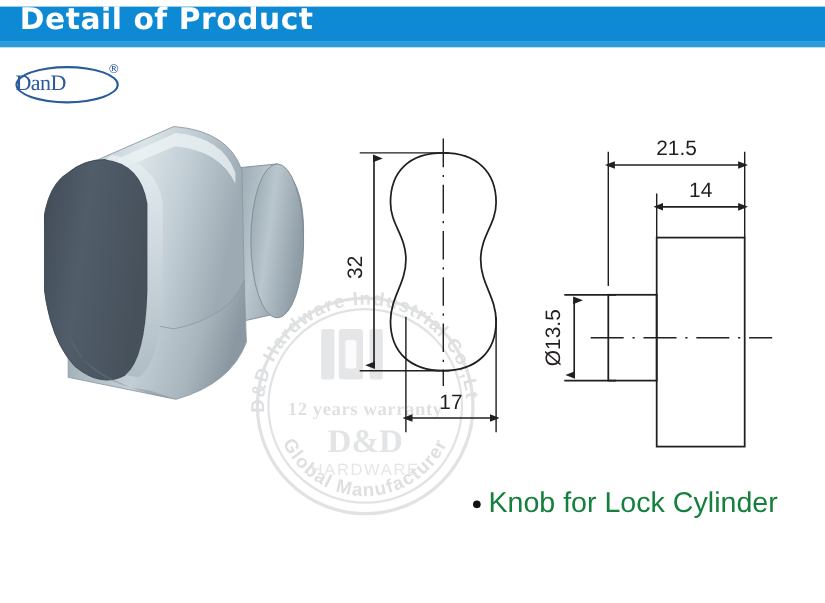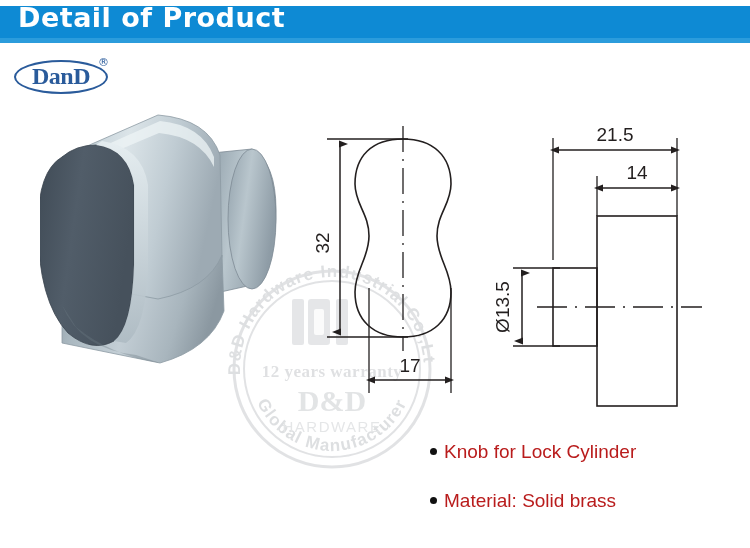--- a/index.html
+++ b/index.html
@@ -55,24 +55,24 @@
     width: 94px; height: 34px;
     border: 2px solid #2a5b9b;
     border-radius: 50%;
     box-sizing: border-box;
   }
   #logo-text {
     position: absolute;
     left: 0; top: 4px;
     width: 94px; height: 34px;
     line-height: 33px;
-    text-align: center;
+    text-align: left;
     font-family: "Liberation Serif", serif;
-    font-weight: bold;
-    font-size: 24px;
+    font-weight: normal;
+    font-size: 20px;
     color: #2a5b9b;
     letter-spacing: -0.5px;
   }
   #logo-reg {
     position: absolute;
     left: 84px; top: 0px;
     font-size: 11px;
     color: #2a5b9b;
     font-family: "DejaVu Sans", sans-serif;
   }
@@ -101,22 +101,22 @@
   }
   #side-view {
     position: absolute;
     left: 480px; top: 108px;
     width: 250px; height: 300px;
   }
 
   
   .spec {
     position: absolute;
-    font-size: 19px;
-    color: #b91c1c;
+    font-size: 26px;
+    color: #15803d;
     font-family: "Liberation Sans", sans-serif;
     white-space: nowrap;
   }
   .spec .dot {
     display: inline-block;
     width: 7px; height: 7px;
     border-radius: 50%;
     background: #111111;
     margin-right: 7px;
     vertical-align: 3px;
@@ -306,17 +306,14 @@
       <line x1="42" y1="165" x2="42" y2="233" stroke-width="1.5" marker-start="url(#sArwU)" marker-end="url(#sArwD)"></line>
       <text x="29" y="199" transform="rotate(-90 29 199)" text-anchor="middle" font-family="'Liberation Sans', sans-serif" font-size="19" fill="#231f1f" stroke="none">Ø13.5</text>
     </svg>
   </div>
 
 
   <div class="spec" id="spec-knob">
     <span class="dot"></span><span>Knob for Lock Cylinder</span>
   </div>
 
-  <div class="spec" id="spec-material">
-    <span class="dot"></span><span>Material: Solid brass</span>
-  </div>
 
 </div>
 
 </body></html>

